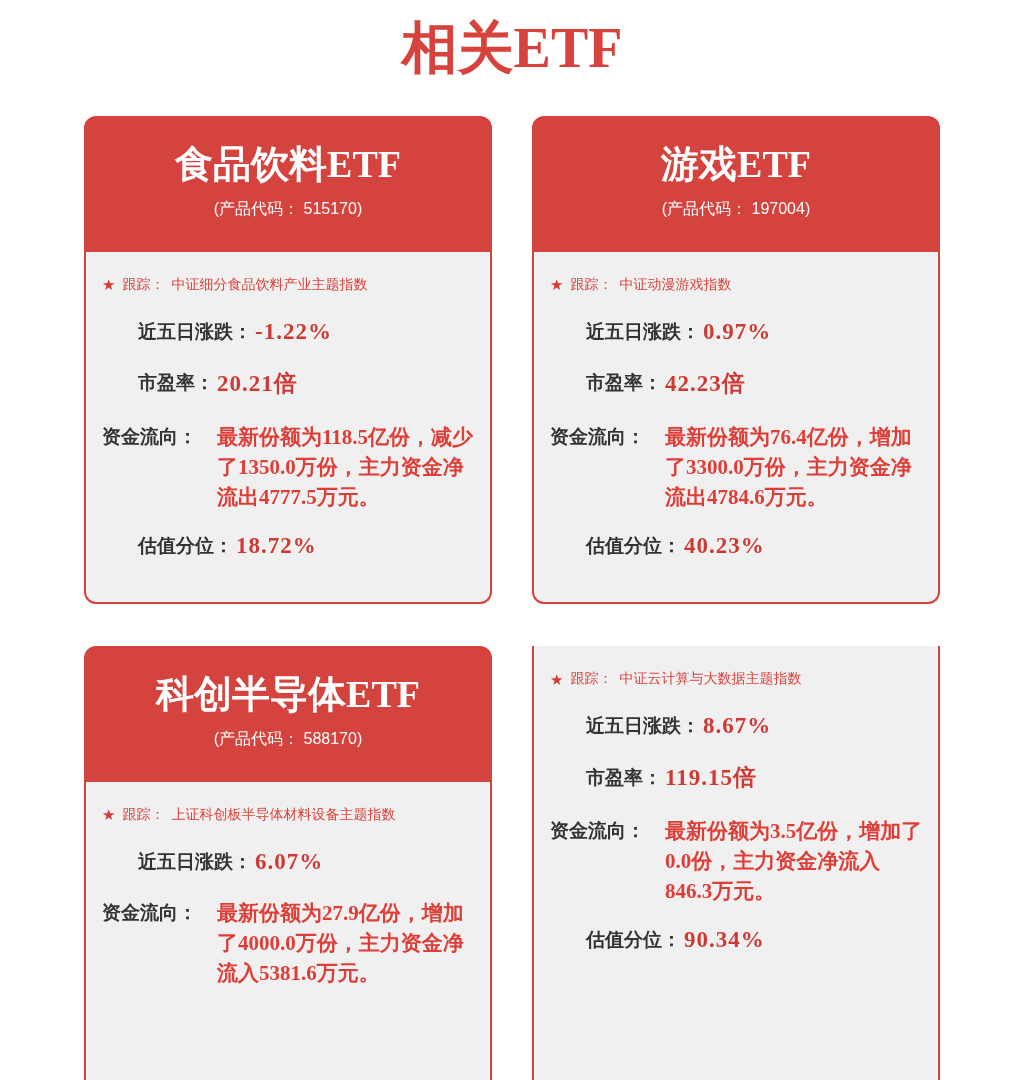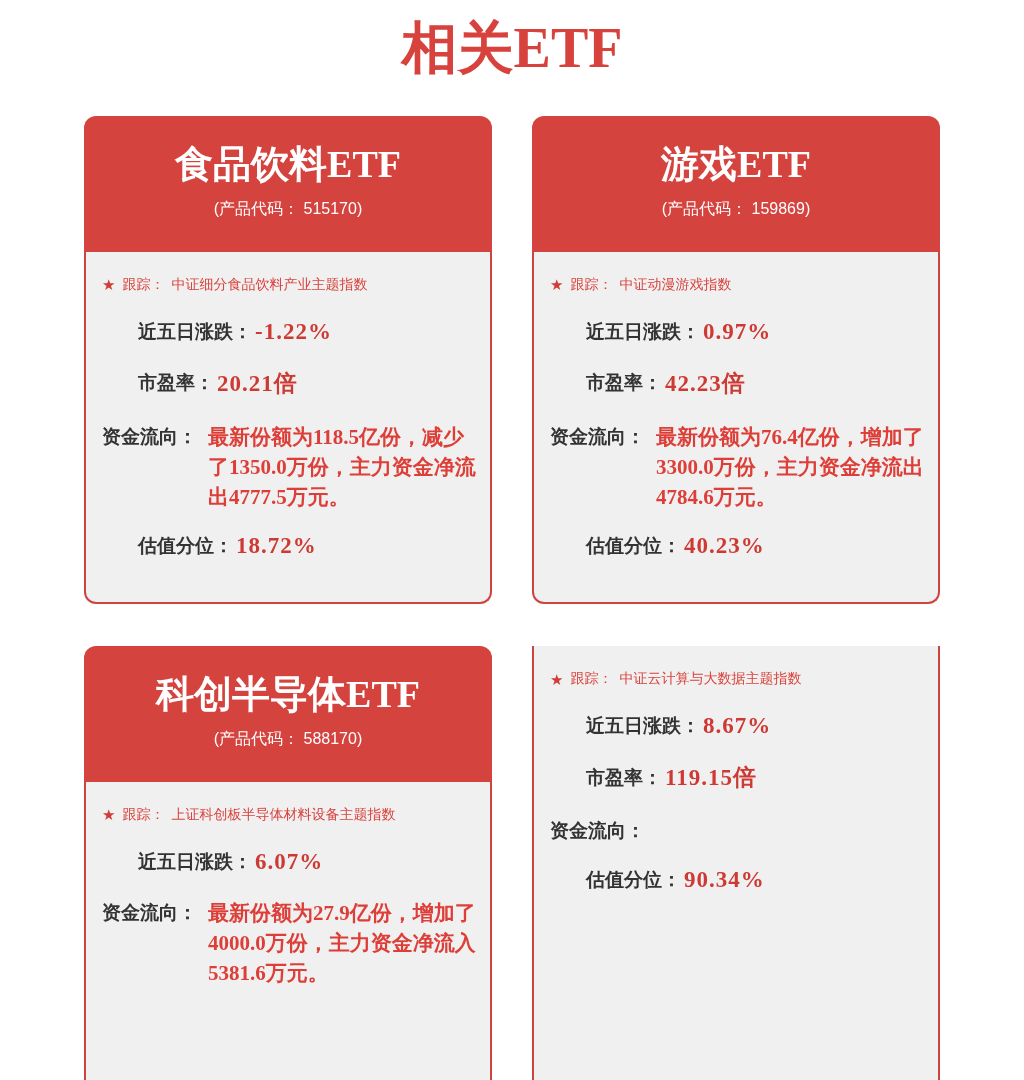--- a/index.html
+++ b/index.html
@@ -83,21 +83,21 @@
     font-family: "Liberation Serif", serif;
     font-weight: 700;
     font-size: 23px;
     letter-spacing: 1px;
     color: #CD3A34;
   }
 
   .flow-row {
     display: flex;
     align-items: flex-start;
-    gap: 11px;
+    gap: 20px;
     margin-bottom: 21px;
   }
   .flow-row .info-label { line-height: 30px; }
   .flow-text {
     flex: 1;
     font-family: "Liberation Serif", serif;
     font-weight: 700;
     font-size: 21px;
     line-height: 1.43;
     color: #DD3E38;
@@ -136,21 +136,21 @@
       <div class="info-row">
         <span class="info-label">估值分位：</span>
         <span class="value-num">18.72%</span>
       </div>
     </div>
   </section>
 
   <section class="etf-card">
     <header class="card-header">
       <div class="etf-name">游戏ETF</div>
-      <div class="etf-code">(产品代码： 159869)</div>
+      <div class="etf-code">(产品代码： 197004)</div>
     </header>
     <div class="card-body">
       <div class="track-row">
         <span class="star-icon">★</span>
         <span>跟踪：</span>
         <span>中证动漫游戏指数</span>
       </div>
       <div class="info-row">
         <span class="info-label">近五日涨跌：</span>
         <span class="value-num">0.97%</span>
@@ -202,20 +202,21 @@
       <div class="info-row">
         <span class="info-label">近五日涨跌：</span>
         <span class="value-num">8.67%</span>
       </div>
       <div class="info-row">
         <span class="info-label">市盈率：</span>
         <span class="value-num">119.15倍</span>
       </div>
       <div class="flow-row">
         <span class="info-label">资金流向：</span>
+        <span class="flow-text">最新份额为3.5亿份，增加了0.0份，主力资金净流入846.3万元。</span>
       </div>
       <div class="info-row">
         <span class="info-label">估值分位：</span>
         <span class="value-num">90.34%</span>
       </div>
     </div>
   </section>
 
 </div>
 

